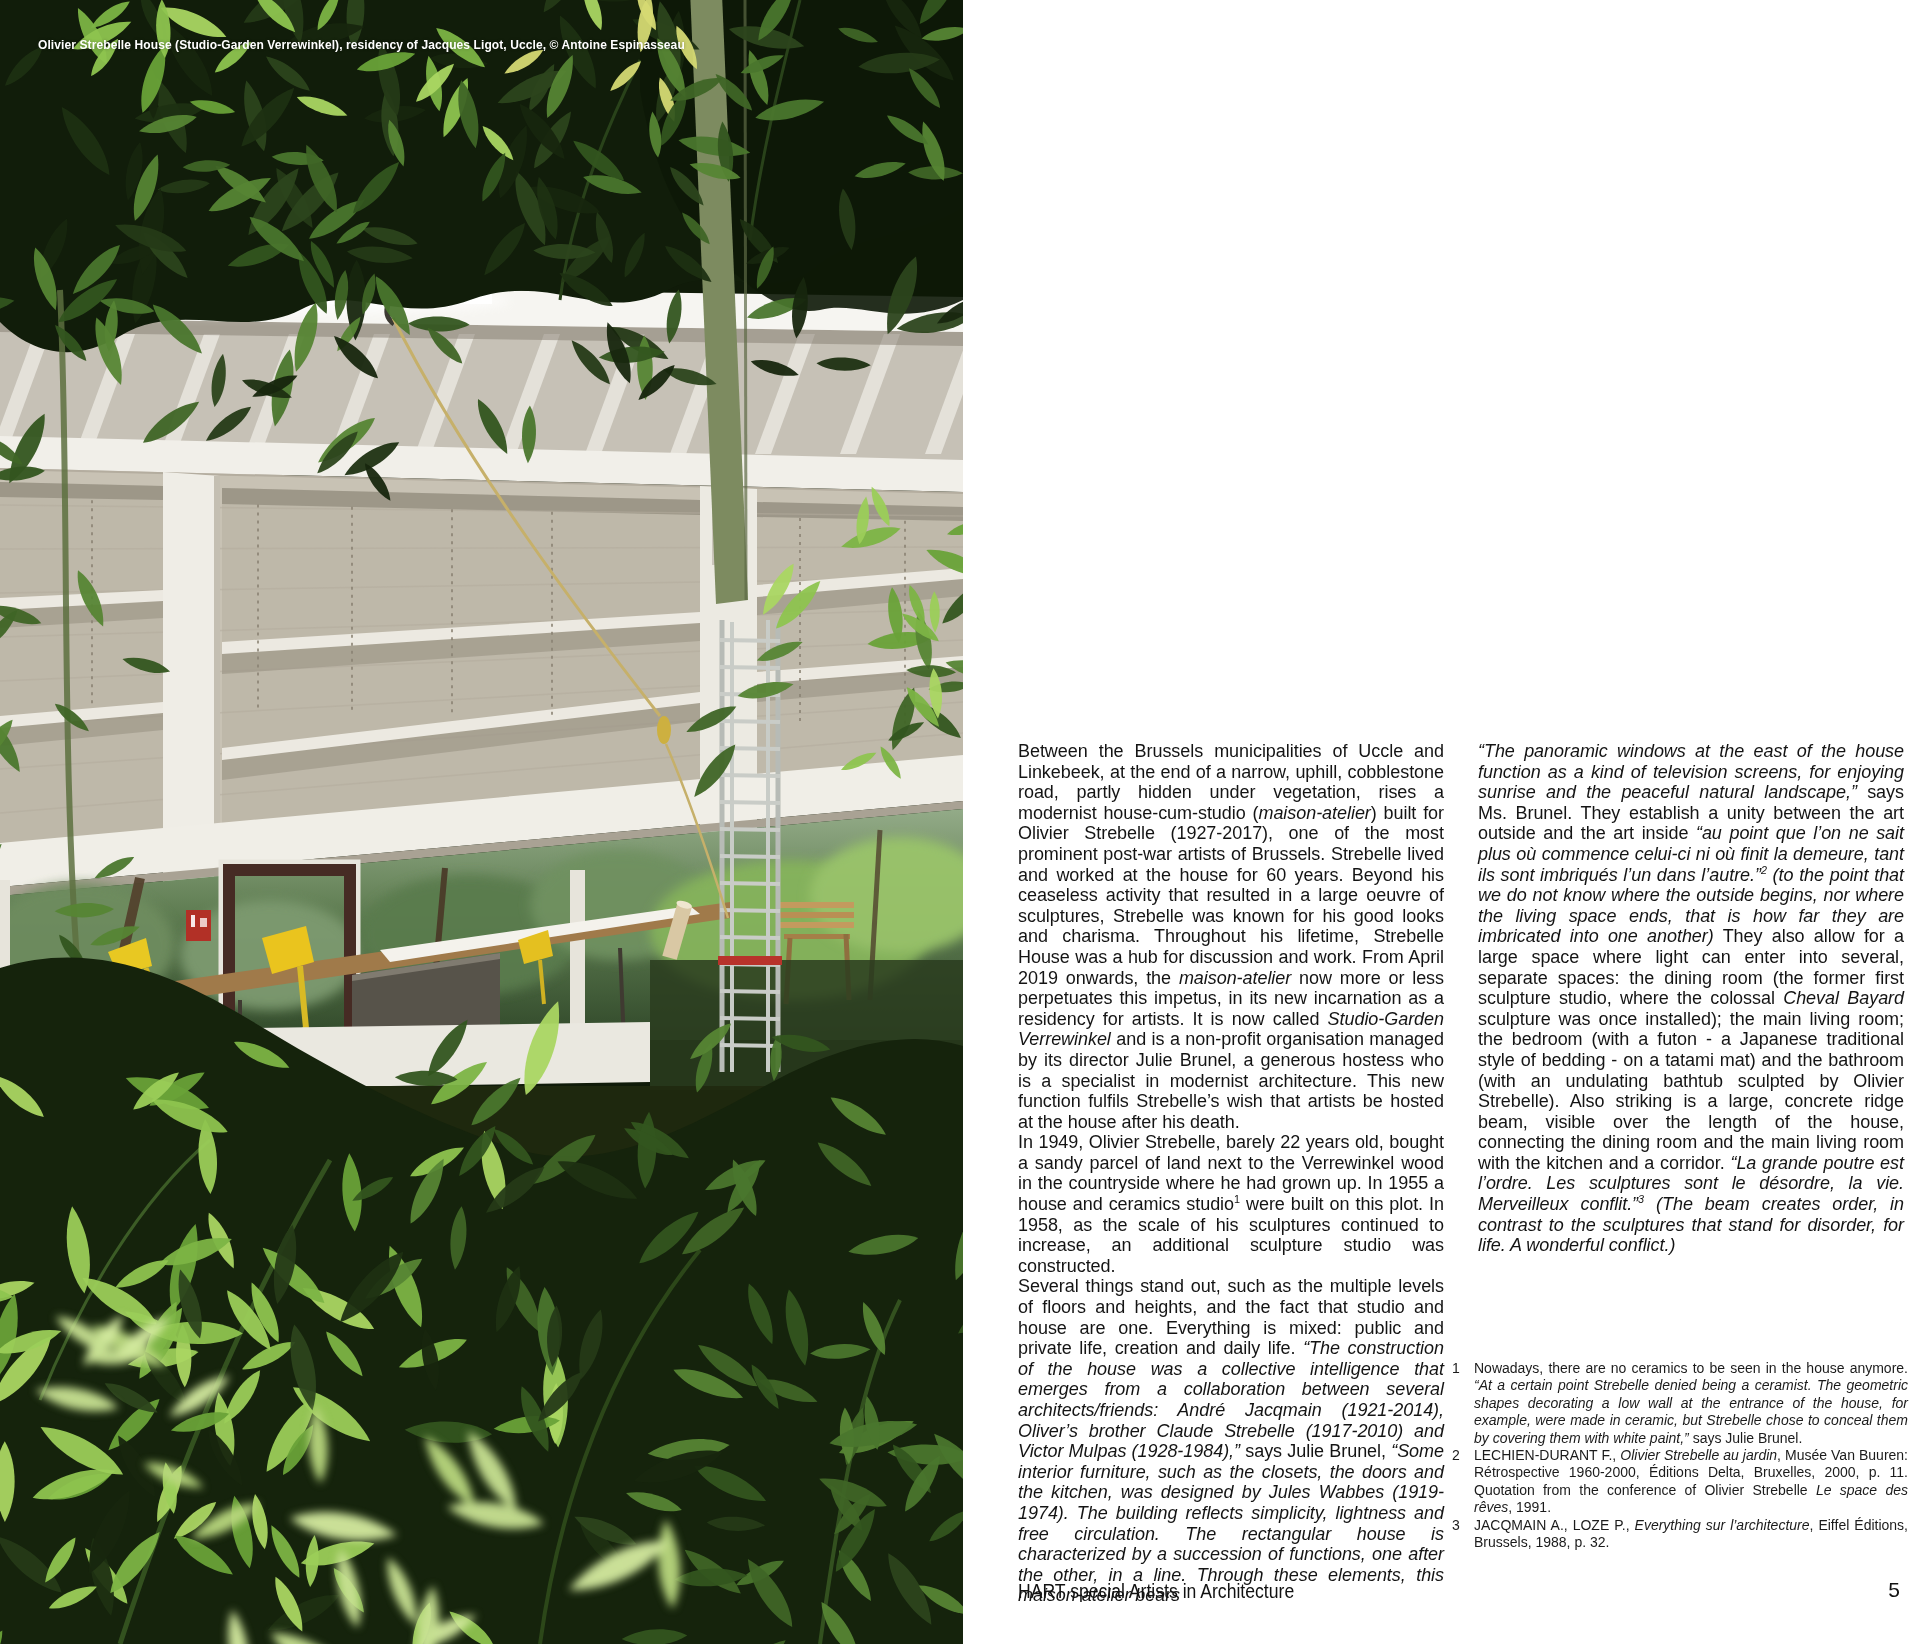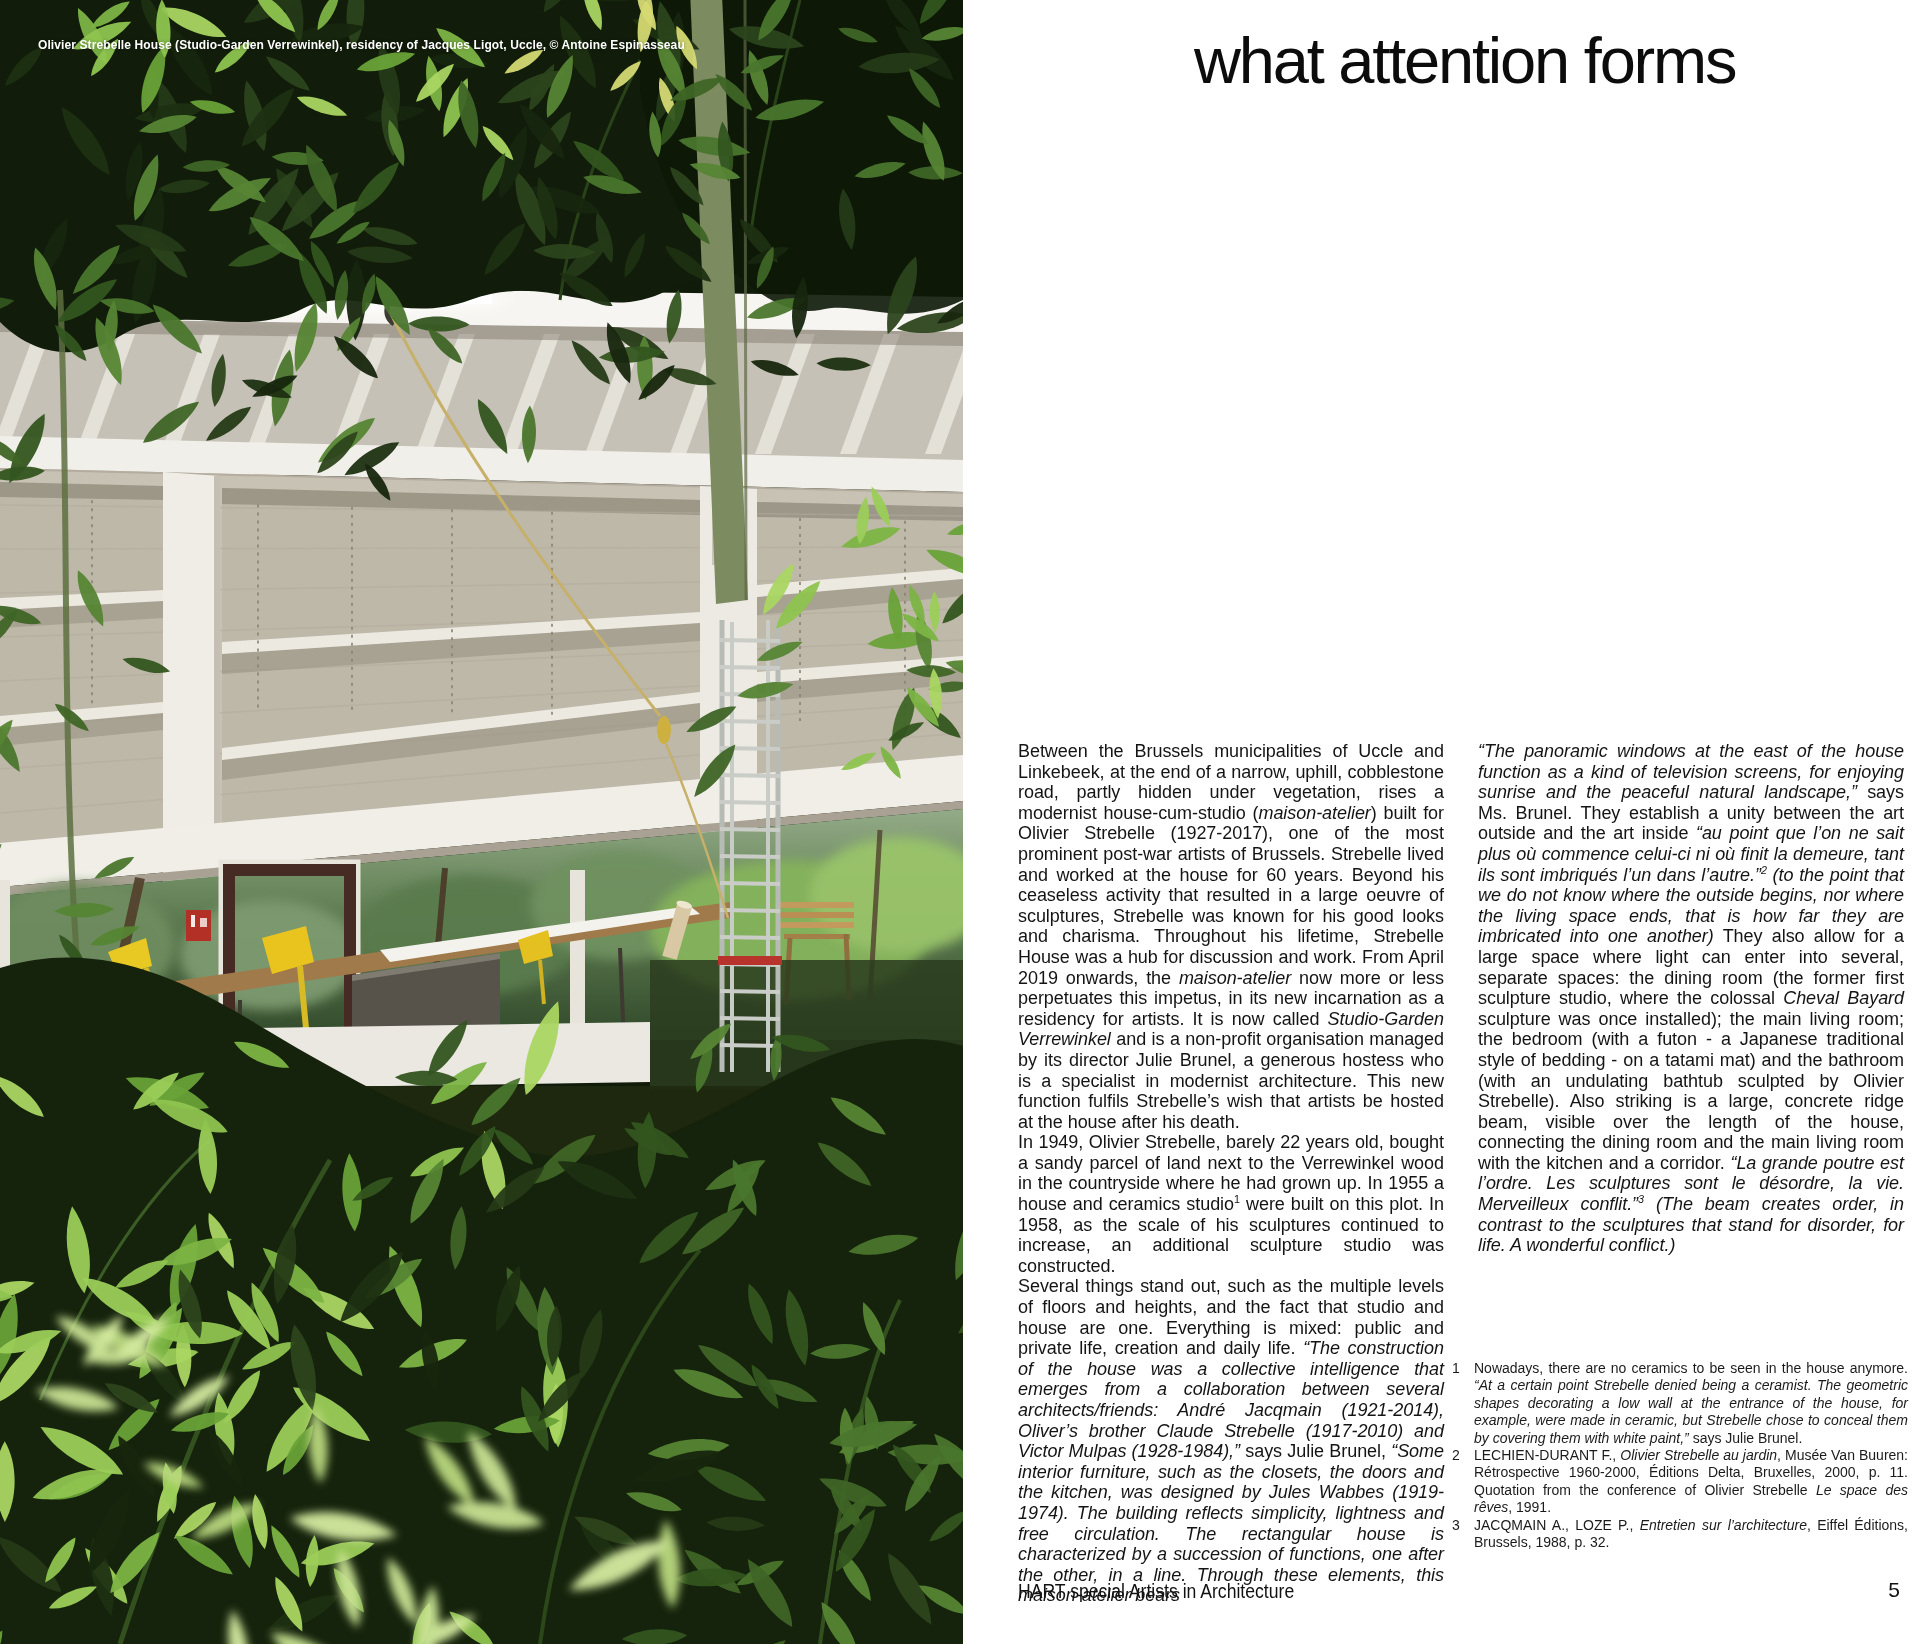--- a/index.html
+++ b/index.html
@@ -715,21 +715,21 @@
           <use href="#leaf" transform="translate(143.7 1463.3) rotate(24) scale(1.15)" fill="#b9d87e" opacity="0.95"></use>
           <use href="#leaf" transform="translate(117.1 1358.0) rotate(324) scale(1.19)" fill="#d4ea9f" opacity="0.95"></use>
           <use href="#leaf" transform="translate(229.3 1375.9) rotate(148) scale(1.29)" fill="#d4ea9f" opacity="0.95"></use>
         </g>
     </g>
   </svg>
 </div>
 
 <div class="photo-caption">Olivier Strebelle House (Studio-Garden Verrewinkel), residency of Jacques Ligot, Uccle, © Antoine Espinasseau</div>
 
-<h1 class="page-title"><span class="t2">what attention forms</span></h1>
+<h1 class="page-title"></h1>
 
 <div class="col col1">
   <p><span>Between the Brussels municipalities of Uccle and Linkebeek, at the end of a narrow, uphill, cobblestone road, partly hidden under vegetation, rises a modernist house-cum-studio (</span><span class="it">maison-atelier</span><span>) built for Olivier Strebelle (1927-2017), one of the most prominent post-war artists of Brussels. Strebelle lived and worked at the house for 60 years. Beyond his ceaseless activity that resulted in a large oeuvre of sculptures, Strebelle was known for his good looks and charisma. Throughout his lifetime, Strebelle House was a hub for discussion and work. From April 2019 onwards, the </span><span class="it">maison-atelier</span><span> now more or less perpetuates this impetus, in its new incarnation as a residency for artists. It is now called </span><span class="it">Studio-Garden Verrewinkel</span><span> and is a non-profit organisation managed by its director Julie Brunel, a generous hostess who is a specialist in modernist architecture. This new function fulfils Strebelle’s wish that artists be hosted at the house after his death.</span></p>
   <p><span>In 1949, Olivier Strebelle, barely 22 years old, bought a sandy parcel of land next to the Verrewinkel wood in the countryside where he had grown up. In 1955 a house and ceramics studio</span><sup>1</sup><span> were built on this plot. In 1958, as the scale of his sculptures continued to increase, an additional sculpture studio was constructed.</span></p>
   <p><span>Several things stand out, such as the multiple levels of floors and heights, and the fact that studio and house are one. Everything is mixed: public and private life, creation and daily life. </span><span class="it">“The construction of the house was a collective intelligence that emerges from a collaboration between several architects/friends: André Jacqmain (1921-2014), Oliver’s brother Claude Strebelle (1917-2010) and Victor Mulpas (1928-1984),”</span><span> says Julie Brunel, </span><span class="it">“Some interior furniture, such as the closets, the doors and the kitchen, was designed by Jules Wabbes (1919-1974). The building reflects simplicity, lightness and free circulation. The rectangular house is characterized by a succession of functions, one after the other, in a line. Through these elements, this maison-atelier bears</span></p>
 </div>
 
 <div class="col col2">
   <p><span class="it">“The panoramic windows at the east of the house function as a kind of television screens, for enjoying sunrise and the peaceful natural landscape,”</span><span> says Ms. Brunel. They establish a unity between the art outside and the art inside </span><span class="it">“au point que l’on ne sait plus où commence celui-ci ni où finit la demeure, tant ils sont imbriqués l’un dans l’autre.”</span><sup class="it">2</sup><span class="it"> (to the point that we do not know where the outside begins, nor where the living space ends, that is how far they are imbricated into one another)</span><span> They also allow for a large space where light can enter into several, separate spaces: the dining room (the former first sculpture studio, where the colossal </span><span class="it">Cheval Bayard</span><span> sculpture was once installed); the main living room; the bedroom (with a futon - a Japanese traditional style of bedding - on a tatami mat) and the bathroom (with an undulating bathtub sculpted by Olivier Strebelle). Also striking is a large, concrete ridge beam, visible over the length of the house, connecting the dining room and the main living room with the kitchen and a corridor. </span><span class="it">“La grande poutre est l’ordre. Les sculptures sont le désordre, la vie. Merveilleux conflit.”</span><sup class="it">3</sup><span class="it"> (The beam creates order, in contrast to the sculptures that stand for disorder, for life. A wonderful conflict.)</span></p>
 </div>
@@ -738,18 +738,18 @@
   <div class="fn">
     <span class="fn-num">1</span>
     <span class="fn-text"><span>Nowadays, there are no ceramics to be seen in the house anymore. </span><span class="it">“At a certain point Strebelle denied being a ceramist. The geometric shapes decorating a low wall at the entrance of the house, for example, were made in ceramic, but Strebelle chose to conceal them by covering them with white paint,”</span><span> says Julie Brunel.</span></span>
   </div>
   <div class="fn">
     <span class="fn-num">2</span>
     <span class="fn-text"><span>LECHIEN-DURANT F., </span><span class="it">Olivier Strebelle au jardin</span><span>, Musée Van Buuren: Rétrospective 1960-2000, Éditions Delta, Bruxelles, 2000, p. 11. Quotation from the conference of Olivier Strebelle </span><span class="it">Le space des rêves</span><span>, 1991.</span></span>
   </div>
   <div class="fn">
     <span class="fn-num">3</span>
-    <span class="fn-text"><span>JACQMAIN A., LOZE P., </span><span class="it">Entretien sur l’architecture</span><span>, Eiffel Éditions, Brussels, 1988, p. 32.</span></span>
+    <span class="fn-text"><span>JACQMAIN A., LOZE P., </span><span class="it">Everything sur l’architecture</span><span>, Eiffel Éditions, Brussels, 1988, p. 32.</span></span>
   </div>
 </div>
 
 <div class="footer-left">HART special Artists in Architecture</div>
 <div class="page-number">5</div>
 
 </body></html>

